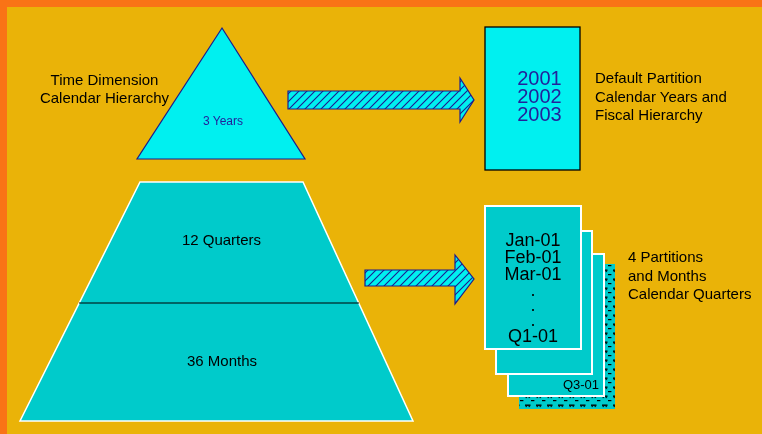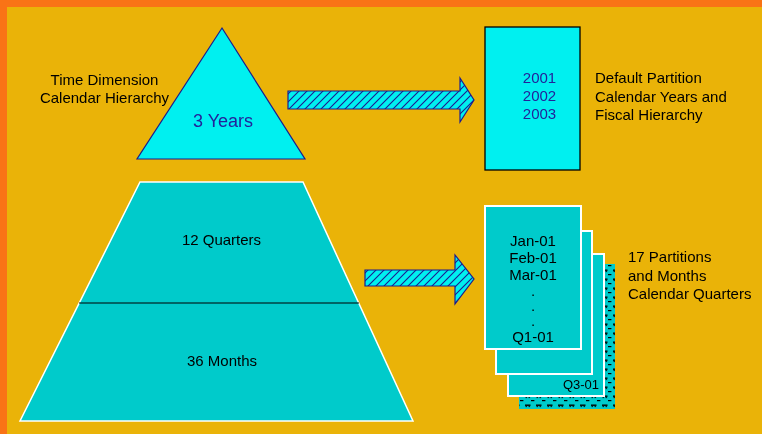--- a/index.html
+++ b/index.html
@@ -28,32 +28,32 @@
     line-height: 18px;
     white-space: nowrap;
   }
   .center { text-align: center; }
   .navy { color: #22229b; }
   .caption-left {
     left: 15px; top: 64px; width: 165px;
   }
   .triangle-label {
     left: 166px; top: 105px; width: 100px;
-    font-size: 18px;
+    font-size: 12px;
   }
   .trap-upper { left: 133px; top: 224px; width: 163px; }
   .trap-lower { left: 120px; top: 345px; width: 190px; }
   .year-box-text {
     left: 478px; top: 62px; width: 109px;
-    line-height: 18px; font-size: 15px;
+    line-height: 18px; font-size: 20px;
   }
   .year-caption { left: 588px; top: 62px; line-height: 18.5px; }
   .month-box-text {
     left: 478px; top: 199px; width: 96px;
-    font-size: 15px; line-height: 17px;
+    font-size: 18px; line-height: 17px;
     padding-top: 26px;
   }
   .month-box-text .dotline { line-height: 15px; }
   .q2-label { left: 489px; top: 346px; width: 96px; font-size: 13px; }
   .q3-label { left: 501px; top: 369px; width: 96px; font-size: 13px; padding-left: 25px; }
   .partition-caption { left: 621px; top: 241px; line-height: 18.5px; }
 </style>
 </head>
 <body>
 
@@ -118,18 +118,18 @@
     <div>Mar-01</div>
     <div class="dotline">.</div>
     <div class="dotline">.</div>
     <div class="dotline">.</div>
     <div>Q1-01</div>
   </div>
 
   <div class="txt center q3-label">Q3-01</div>
 
   <div class="txt partition-caption">
-    <div>17 Partitions</div>
+    <div>4 Partitions</div>
     <div>and Months</div>
     <div>Calendar Quarters</div>
   </div>
 
 </div>
 
 </body></html>

